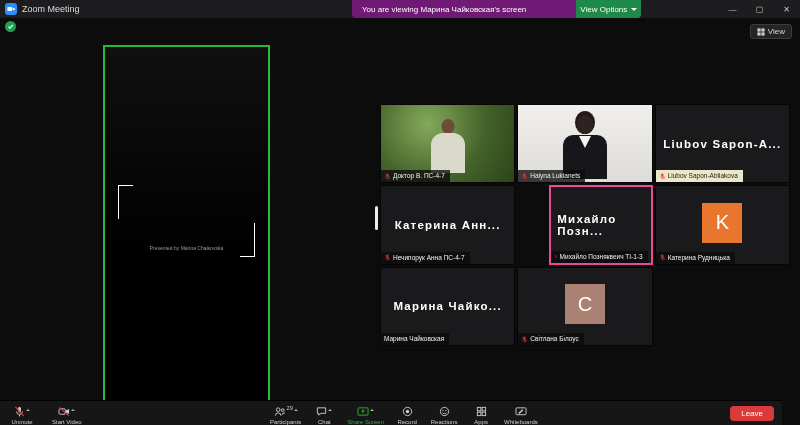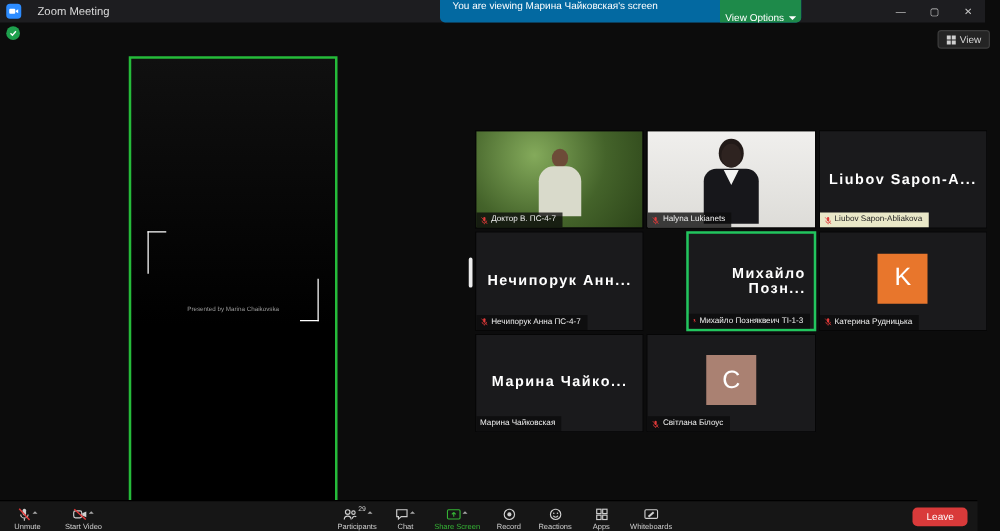--- a/index.html
+++ b/index.html
@@ -2,43 +2,43 @@
 <html><head>
 <meta charset="utf-8">
 <style>
   * { margin:0; padding:0; box-sizing:border-box; }
   html,body { width:800px; height:425px; }
   body {
     position:relative; background:#0c0c0c; overflow:hidden;
     font-family:"Liberation Sans", sans-serif; color:#e6e6e6;
   }
   
-  .titlebar { position:absolute; top:0; left:0; right:12px; height:18px; background:#1d1d20; display:flex; align-items:center; z-index:30;gap:8px; }
+  .titlebar { position:absolute; top:0; left:0; right:0; height:18px; background:#1d1d20; display:flex; align-items:center; z-index:30; }
   .app-icon { width:12px; height:12px; margin:0 5px 0 5px; background:#2d8cff; border-radius:3px; display:flex; align-items:center; justify-content:center; }
   .app-title { font-size:9px; color:#dcdcdc; }
-  .banner { position:absolute; left:352px; top:0; height:18px; background:#0369a1; display:flex; align-items:flex-start; border-bottom-left-radius:4px; border-bottom-right-radius:4px; overflow:hidden; }
+  .banner { position:absolute; left:352px; top:0; height:18px; background:#701a75; display:flex; align-items:center; border-bottom-left-radius:4px; border-bottom-right-radius:4px; overflow:hidden; }
   .banner-text { color:#fff; font-size:8px; white-space:nowrap; padding:0 10px; }
   .view-options { height:28px; background:#1e8a4a; color:#fff; font-size:8px; display:flex; align-items:center; padding:0 4px; cursor:default; white-space:nowrap;margin-left:40px; }
   .caret-down { width:0; height:0; border:3px solid transparent; border-top-color:#fff; margin-left:4px; margin-top:3px; }
   .win-controls { margin-left:auto; display:flex; height:18px; }
   .win-btn { width:27px; display:flex; align-items:center; justify-content:center; font-size:8px; color:#c7c7c7; }
   
   .shield { position:absolute; top:21px; left:5px; width:11px; height:11px; border-radius:50%; background:#1ea04d; display:flex; align-items:center; justify-content:center; z-index:20; }
   .view-btn { position:absolute; top:24px; right:8px; height:15px; background:#242424; border:1px solid #3c3c3c; border-radius:3px; color:#d6d6d6; font-size:8px; display:flex; align-items:center; gap:3px; padding:4px 6px; z-index:20; }
   
   .shared-screen { position:absolute; left:103px; top:45px; width:167px; height:357px; background:linear-gradient(#101010,#000 60%); border:2px solid #25bb3a; }
   .bracket-left  { position:absolute; left:13px;  top:138px; width:15px; height:34px; border-left:1.5px solid #fff; border-top:1.5px solid #fff; }
   .bracket-right { position:absolute; right:13px; top:176px; width:15px; height:34px; border-right:1.5px solid #fff; border-bottom:1.5px solid #fff; }
   .slide-title { position:absolute; top:155px; left:12px; right:12px; text-align:center; color:#fff; font-size:10px; line-height:14px; letter-spacing:0.6px; font-weight:500; }
   .slide-subtitle { position:absolute; top:198px; left:0; right:0; text-align:center; color:#9a9a9a; font-size:5px; }
   
   .grid { position:absolute; left:380px; top:104px; width:410px; height:242px; display:grid; grid-template-columns:repeat(3,1fr); grid-template-rows:repeat(3,1fr); gap:2px; }
   .tile { position:relative; background:#1a1a1c; border:1px solid #060606; overflow:hidden; }
-  .tile.active { border:2px solid #22c55e;margin-left:32px; }
-  .tile-name-big { position:absolute; inset:0; display:flex; align-items:center; justify-content:center; text-align:right; color:#fff; font-weight:bold; font-size:11.5px; letter-spacing:1.2px; padding:12px 6px;border-radius:29px; }
+  .tile.active { border:2px solid #ec4899;margin-left:32px; }
+  .tile-name-big { position:absolute; inset:0; display:flex; align-items:center; justify-content:center; text-align:left; color:#fff; font-weight:bold; font-size:11.5px; letter-spacing:1.2px; padding:12px 6px;border-radius:29px; }
   .name-label { position:absolute; left:0; bottom:0; display:flex; align-items:center; gap:2px; background:rgba(12,12,12,0.78); color:#f0f0f0; font-size:6.5px; line-height:8px; padding:2px 5px 2px 3px; white-space:nowrap; max-width:97%; overflow:hidden; }
   .name-label.highlight { background:#eae8c8; color:#222; }
   .avatar { width:40px; height:40px; margin:auto; display:flex; align-items:center; justify-content:center; color:#fff; font-size:20px; font-weight:400; position:absolute; left:50%; top:50%; transform:translate(-50%,-55%); }
   .avatar.k { background:#e8762c; }
   .avatar.c { background:#aa8172; }
   
   .photo-outdoor { background:radial-gradient(circle at 35% 25%, #84aa5b, #44632a 55%, #2c4419 100%); }
   .photo-outdoor .head { position:absolute; left:50%; top:14px; transform:translateX(-50%); width:13px; height:15px; border-radius:50%; background:#6d4b38; }
   .photo-outdoor .body { position:absolute; left:50%; top:28px; transform:translateX(-50%); width:34px; height:40px; border-radius:12px 12px 0 0; background:#d9dacb; }
   .photo-portrait { background:linear-gradient(#f0efed,#dddcd8); }
@@ -146,21 +146,21 @@
           <rect x="4.5" y="1" width="3" height="6" rx="1.5" fill="#e03a3a"></rect>
           <path d="M2.8 6a3.2 3.2 0 0 0 6.4 0" stroke="#e03a3a" fill="none"></path>
           <line x1="6" y1="9.3" x2="6" y2="11" stroke="#e03a3a"></line>
           <line x1="2" y1="1.5" x2="10" y2="10.5" stroke="#e03a3a"></line>
         </svg>
       <span>Liubov Sapon-Abliakova</span>
     </span>
   </div>
 
   <div class="tile">
-    <span class="tile-name-big">Нечипорук Анн...</span>
+    <span class="tile-name-big">Катерина Анн...</span>
     <span class="name-label">
       <svg width="7" height="7" viewBox="0 0 12 12">
           <rect x="4.5" y="1" width="3" height="6" rx="1.5" fill="#e03a3a"></rect>
           <path d="M2.8 6a3.2 3.2 0 0 0 6.4 0" stroke="#e03a3a" fill="none"></path>
           <line x1="6" y1="9.3" x2="6" y2="11" stroke="#e03a3a"></line>
           <line x1="2" y1="1.5" x2="10" y2="10.5" stroke="#e03a3a"></line>
         </svg>
       <span>Нечипорук Анна ПС-4-7</span>
     </span>
   </div>

